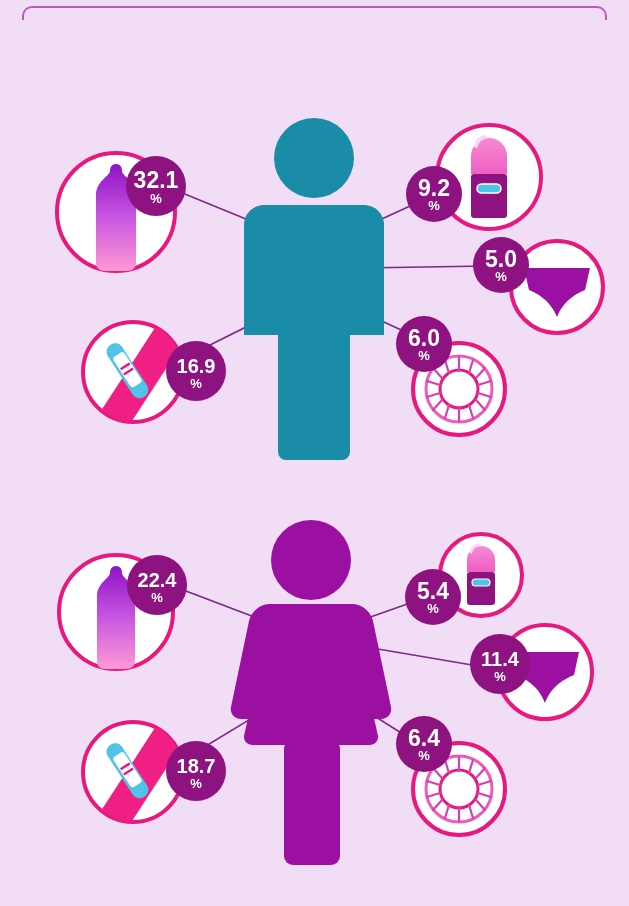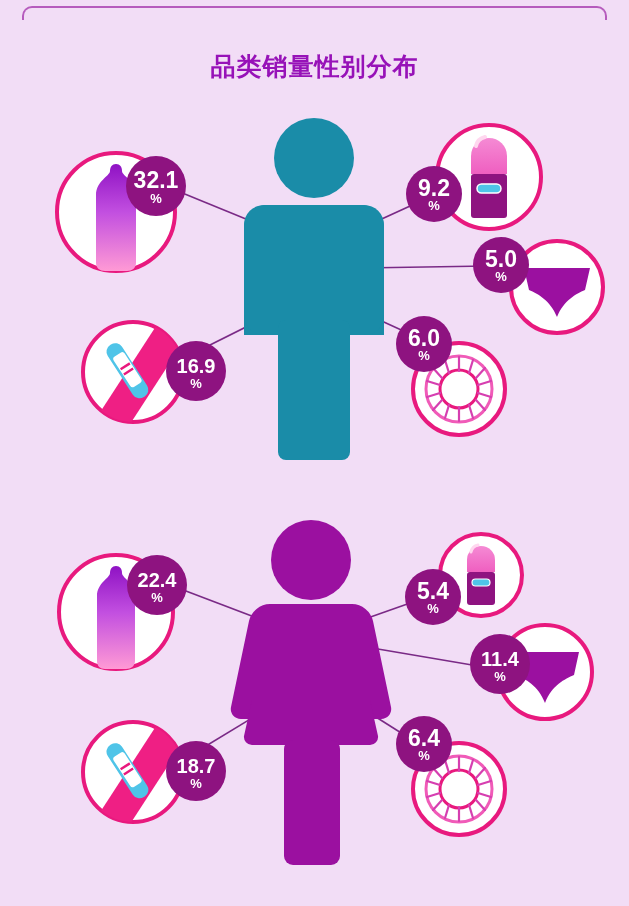--- a/index.html
+++ b/index.html
@@ -27,21 +27,20 @@
   .pct-num.sm{font-size:20px;}
   .pct-sym{font-size:13px;font-weight:bold;fill:#ffffff;font-family:"Liberation Sans",sans-serif;}
 </style>
 </head>
 <body>
 
 <div id="stage">
 
   <div class="topline"></div>
 
-  <div class="title">品类销量性别分布</div>
 
   <svg class="layer" width="629" height="906" viewBox="0 0 629 906">
     <defs>
       <linearGradient id="condomGrad" x1="0" y1="0" x2="0" y2="1">
         <stop offset="0%" stop-color="#8f12c4"></stop>
         <stop offset="45%" stop-color="#c24fe0"></stop>
         <stop offset="100%" stop-color="#ff9ad5"></stop>
       </linearGradient>
       <linearGradient id="bottleTop" x1="0" y1="0" x2="0" y2="1">
         <stop offset="0%" stop-color="#f58ad4"></stop>

